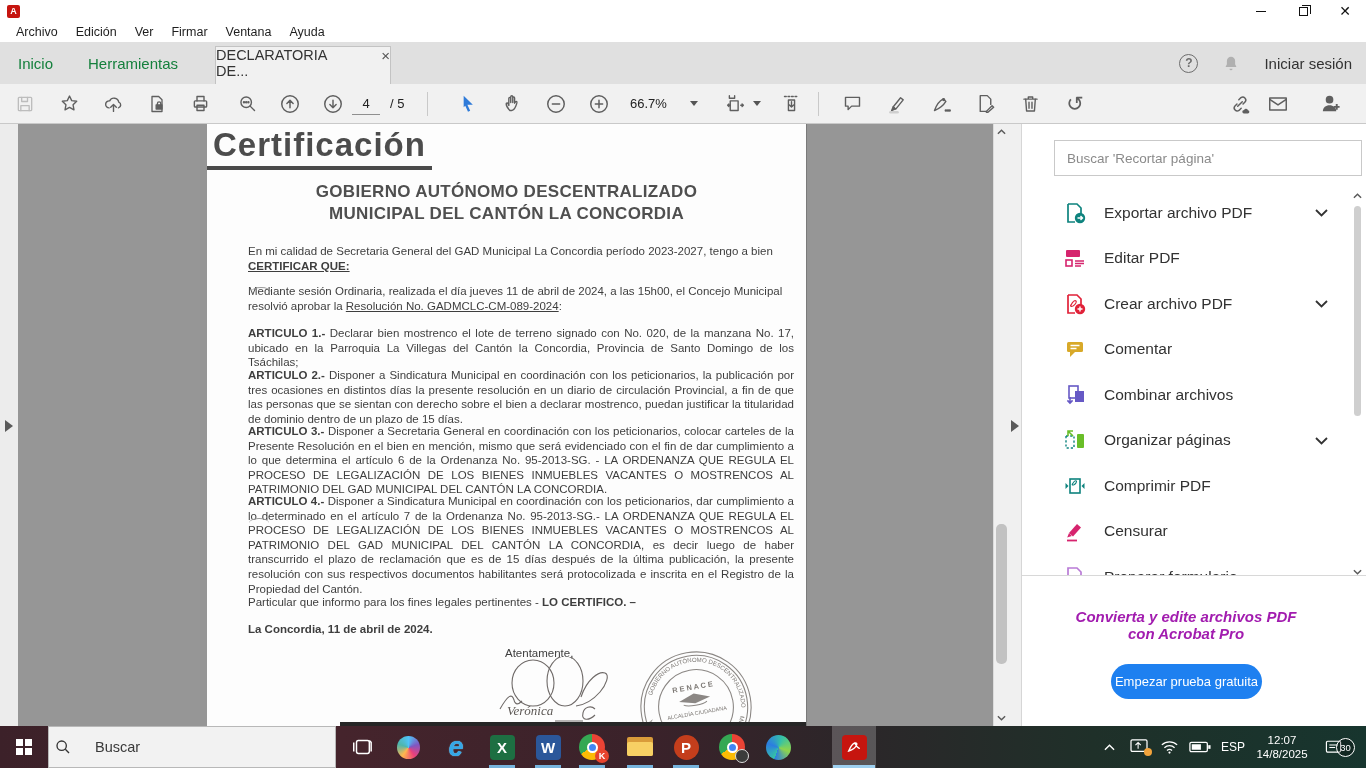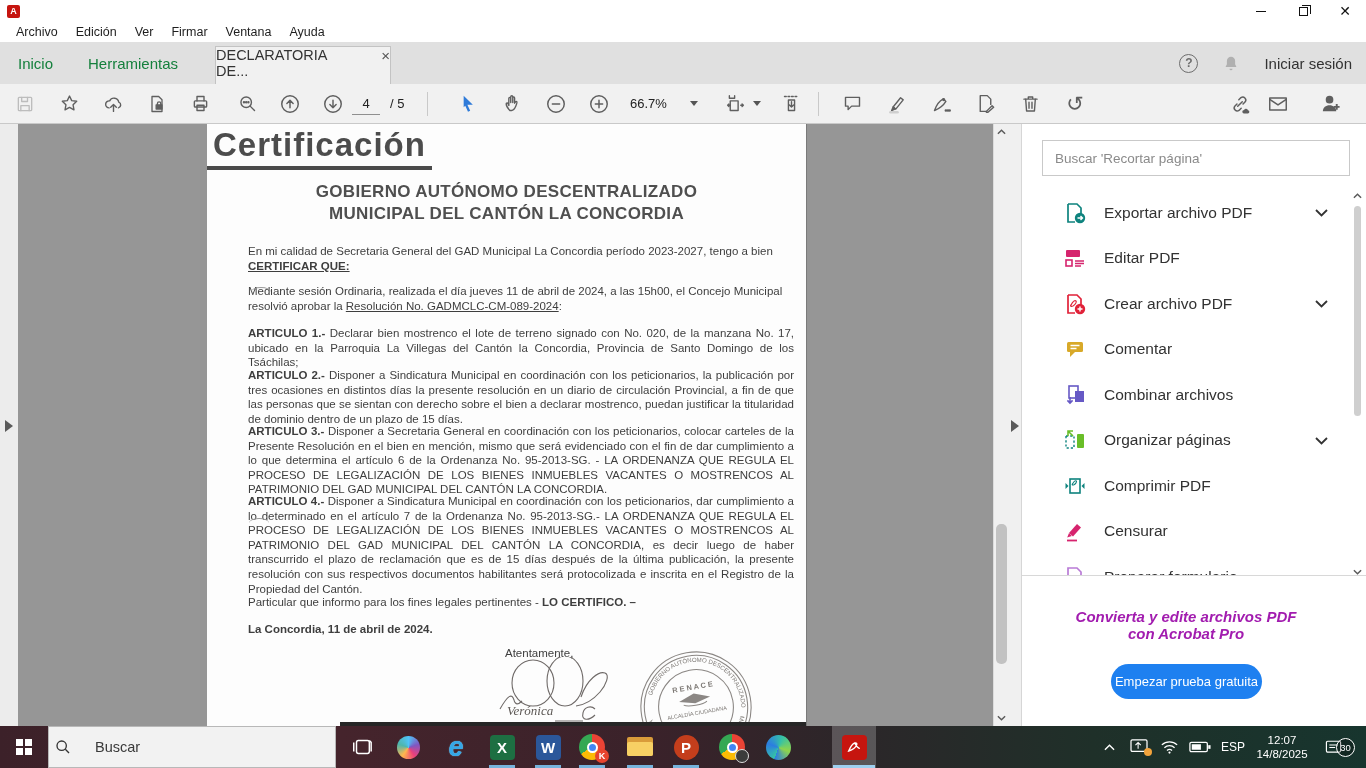--- a/index.html
+++ b/index.html
@@ -63,21 +63,21 @@
   #dark-band { position:absolute; left:133px; top:598px; width:467px; height:4px; background:#262626; }
 
   
   #doc-scroll { position:absolute; left:993px; top:0; width:15px; height:602px; background:#f0f0f0; border-left:1px solid #dcdcdc; }
   #doc-scroll .thumb { position:absolute; left:2px; top:400px; width:11px; height:140px; background:#c2c2c2; border-radius:5px; }
   #right-strip { position:absolute; left:1008px; top:0; width:14px; height:602px; background:#f0f0f0; border-right:1px solid #d6d6d6; }
   .chev-svg { stroke:#5a5a5a; fill:none; stroke-width:1.6; }
 
   
   #tools-panel { position:absolute; left:1022px; top:0; width:344px; height:602px; background:#fff; }
-  #panel-search { position:absolute; left:20px; top:16px; width:308px; height:36px; border:1px solid #c9c9c9; background:#fff; font-size:13.5px; color:#555; padding:12px 12px; font-family:"Liberation Sans",sans-serif; }
+  #panel-search { position:absolute; left:32px; top:16px; width:308px; height:36px; border:1px solid #c9c9c9; background:#fff; font-size:13.5px; color:#555; padding:12px 12px; font-family:"Liberation Sans",sans-serif; }
   #panel-search::placeholder { color:#8a8a8a; }
   #tool-list { position:absolute; left:0; top:66px; width:328px; height:385px; overflow:hidden; }
   .tool-item { position:relative; height:45.5px; display:flex; align-items:center; padding-left:42px; gap:18px; }
   .tool-item .lbl { font-size:15.5px; color:#323232; }
   .tool-item .chev { position:absolute; right:22px; top:19px; }
   #panel-scroll { position:absolute; left:328px; top:66px; width:16px; height:388px; background:#fff; }
   #panel-scroll .thumb { position:absolute; left:4px; top:16px; width:7px; height:210px; background:#cfcfcf; border-radius:4px; }
   #promo { position:absolute; left:0; top:451px; width:344px; height:151px; border-top:1px solid #d8d8d8; background:#fff; text-align:center; }
   .promo-line { font-size:15px; font-weight:bold; color:#a21caf; width:328px;font-style:italic; }
   #promo-btn { position:absolute; left:89px; top:88px; width:151px; height:35px; border:none; border-radius:18px; background:#1e80f0; color:#fff; font-size:13px; font-family:"Liberation Sans",sans-serif; }

